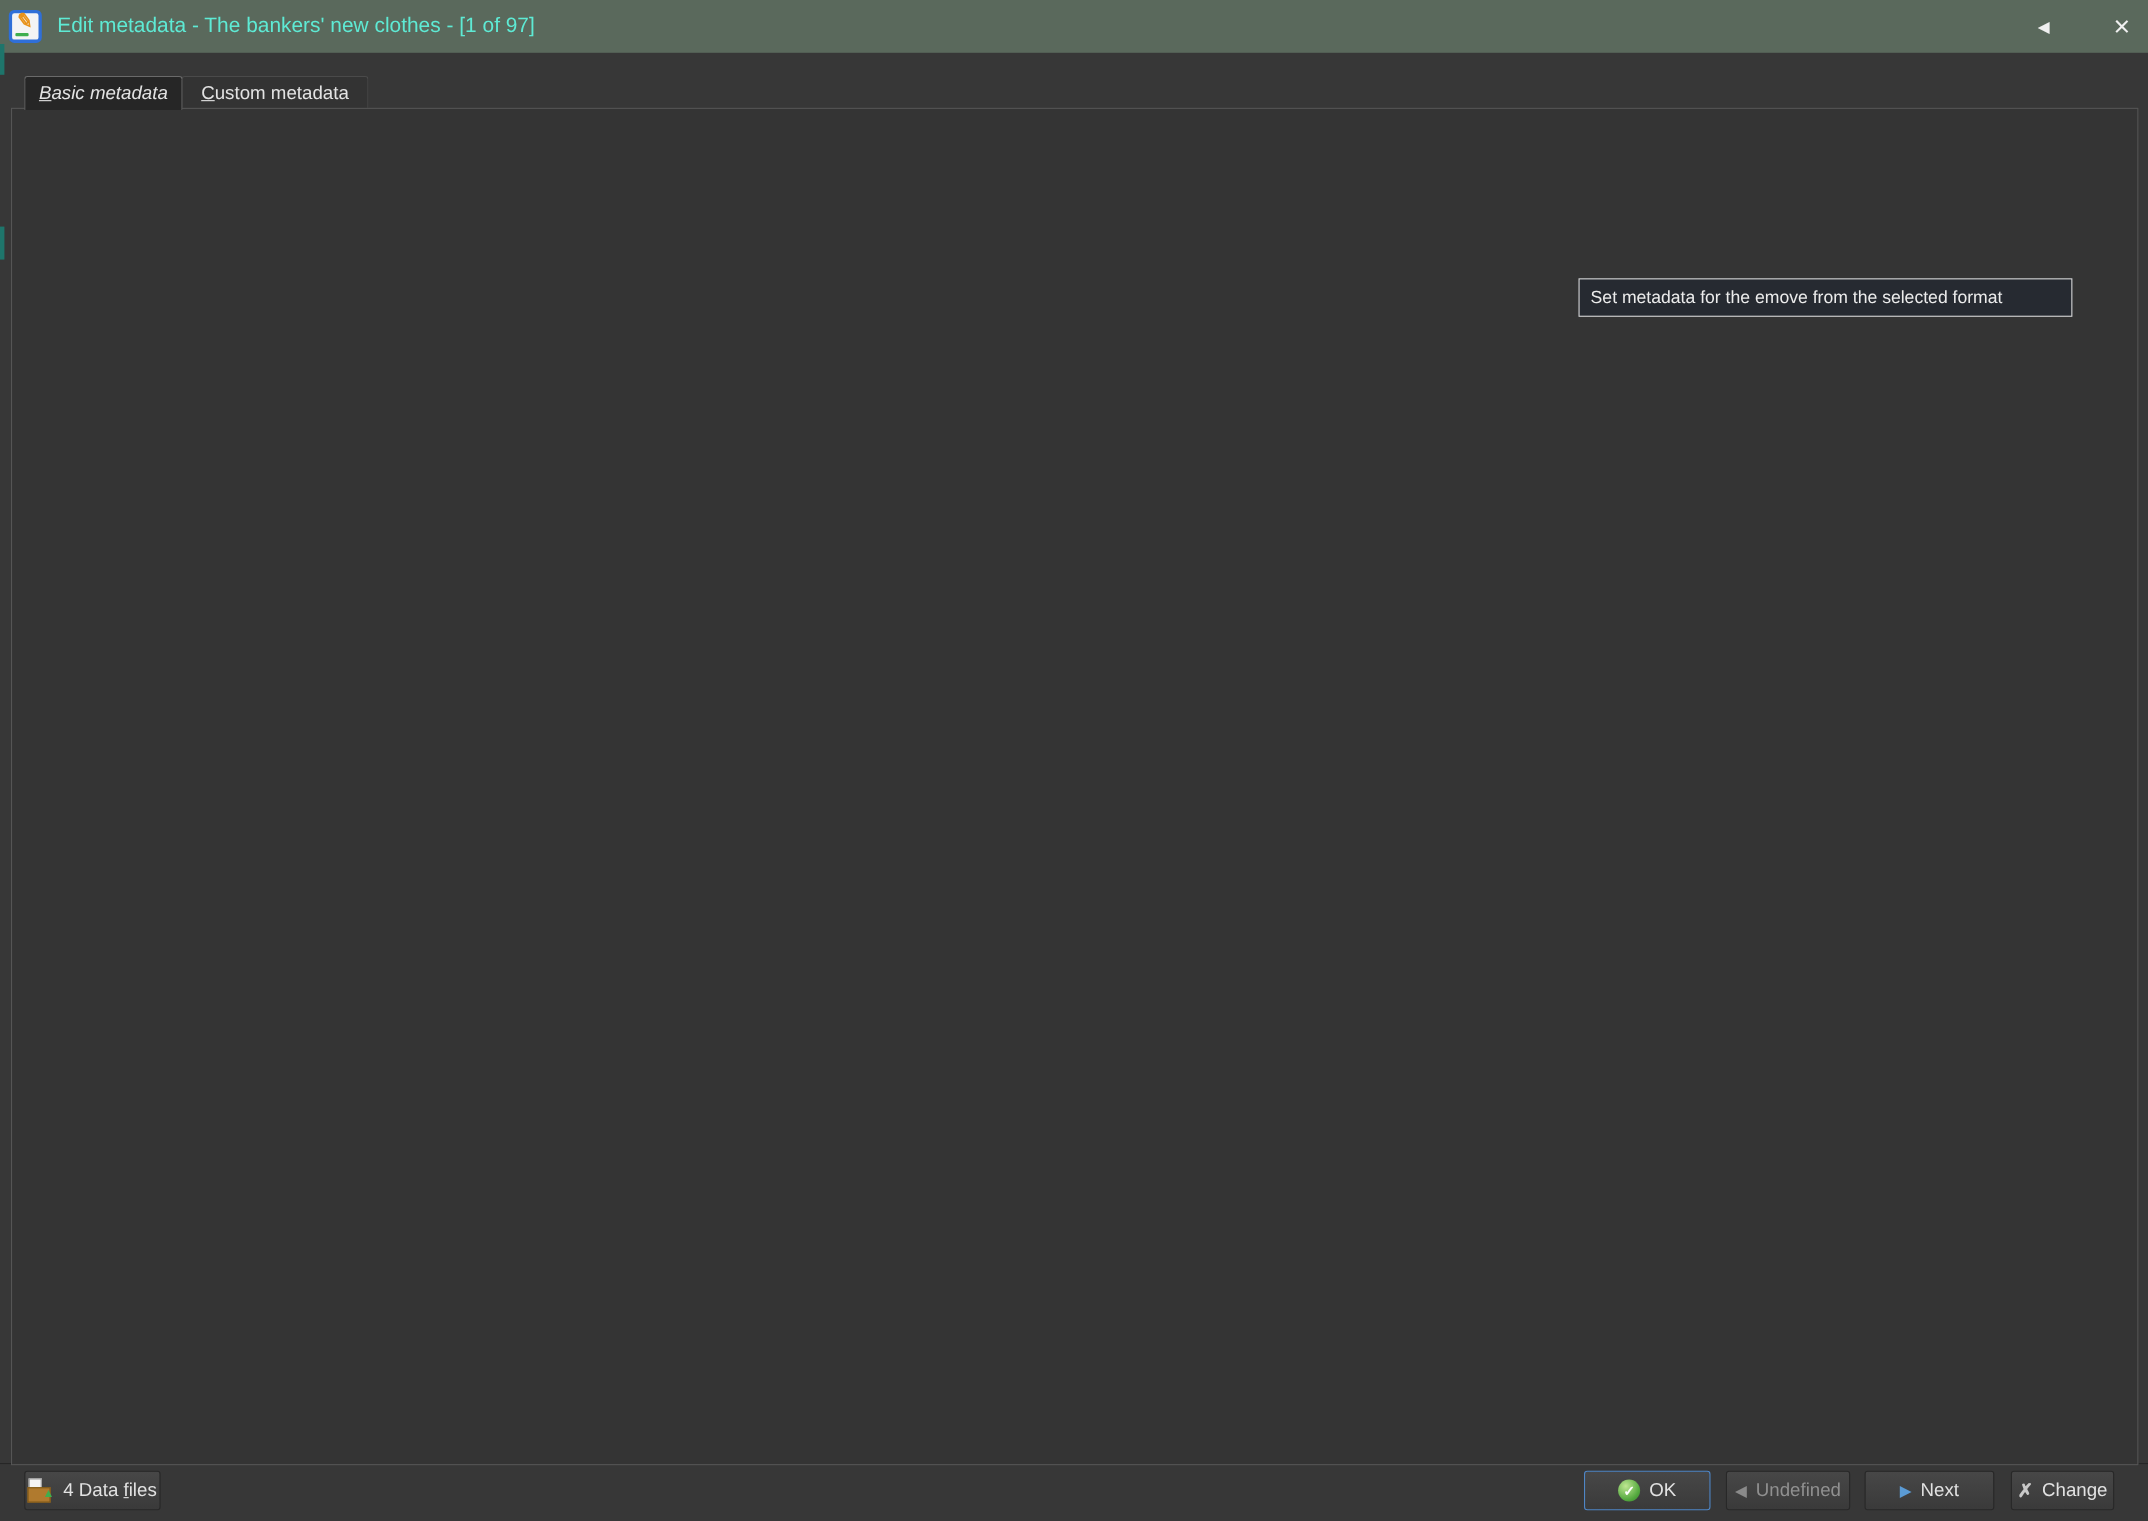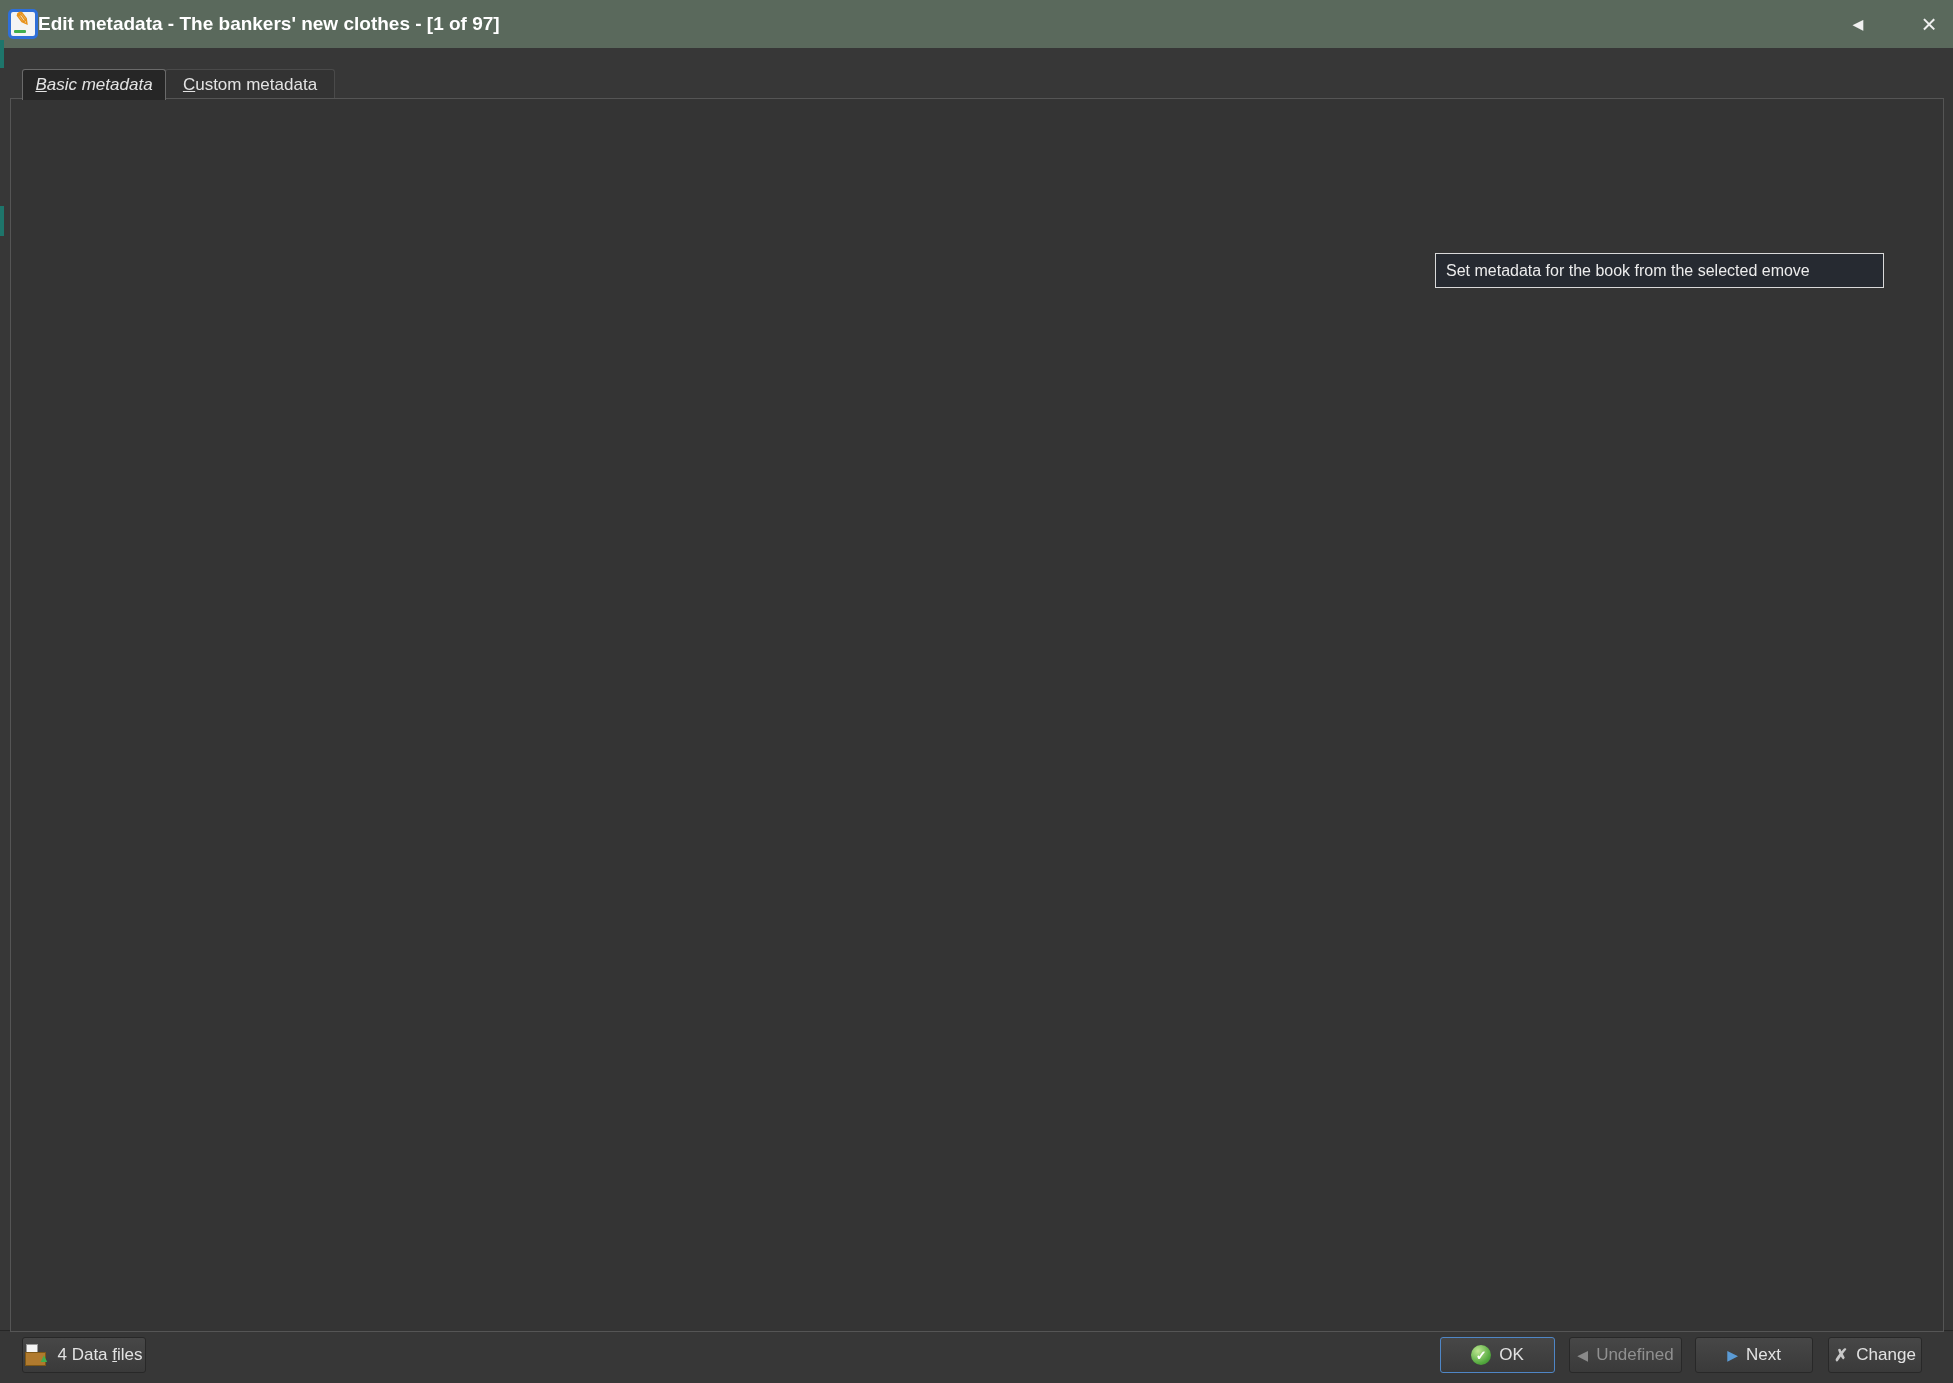--- a/index.html
+++ b/index.html
@@ -1,21 +1,21 @@
 <!DOCTYPE html>
 <html><head>
 <meta charset="utf-8">
 <style>
   html,body{margin:0;padding:0;background:#2b2b2b;}
   #app{position:relative;width:1953px;height:1383px;background:#373737;overflow:hidden;
        font-family:"Liberation Sans",sans-serif;color:#e3e3e3;font-size:17px;}
   .abs{position:absolute;}
   
   .titlebar{left:0;top:0;width:1953px;height:48px;background:#5a695c;display:flex;align-items:center;}
-  .titletext{font-size:19px;color:#ffffff;font-weight:bold;}
+  .titletext{margin-left:14px;font-size:19px;color:#5eead4;}
   .winbtn{position:absolute;top:0;height:48px;display:flex;align-items:center;justify-content:center;color:#f0f0f0;cursor:default;}
   
   .editicon{position:relative;background:#f4f4f4;border:3px solid #2f6fd8;border-radius:5px;}
   .editicon .pl{position:absolute;color:#e8921a;transform:rotate(8deg);font-weight:bold;}
   .editicon .gl{position:absolute;left:3px;background:#3fae4e;height:3px;border-radius:1px;}
   
   .tab{top:69px;height:30px;display:flex;align-items:center;justify-content:center;font-size:17px;border:1px solid #4a4a4a;border-bottom:none;border-radius:3px 3px 0 0;background:#333;}
   .tab.active{background:#262626;border-color:#6a6a6a;font-style:italic;z-index:3;}
   .panel{left:10px;top:98px;width:1932px;height:1232px;background:#343434;border:1px solid #555;z-index:1;}
   
@@ -249,21 +249,21 @@
   <div class="abs iconbtn" style="left:1868px;top:110px;width:56px;height:56px;">
     <span style="position:relative;width:34px;height:40px;background:linear-gradient(#a02030,#701420);border-radius:3px 6px 6px 3px;display:flex;align-items:center;justify-content:center;">
       <span style="position:absolute;top:2px;left:3px;right:3px;height:3px;background:#c8c0b2;border-radius:2px;"></span>
       <span style="color:#fff;font-size:24px;font-weight:bold;">+</span>
     </span>
   </div>
   <div class="abs iconbtn" style="left:1868px;top:186px;width:56px;height:56px;">
     <span class="recy" style="font-size:38px;line-height:38px;">♻</span>
   </div>
   <div class="abs tooltip" style="left:1435px;top:253px;width:427px;height:33px;z-index:6;">
-      <span>Set metadata for the book from the selected emove</span>
+      <span>Set metadata for the emove from the selected format</span>
     </div>
 
   <div class="abs" style="left:343px;top:296px;font-size:17px;">Change cover</div>
   <div class="abs group" style="left:343px;top:318px;width:815px;height:114px;"></div>
   <div class="abs gbtn" style="left:363px;top:338px;width:253px;height:34px;">
     <span class="folder"></span>
     <span><span class="mn">B</span>rowse</span>
   </div>
   <div class="abs gbtn" style="left:630px;top:338px;width:253px;height:34px;">
     <span class="recy" style="font-size:18px;line-height:18px;">♻</span>

